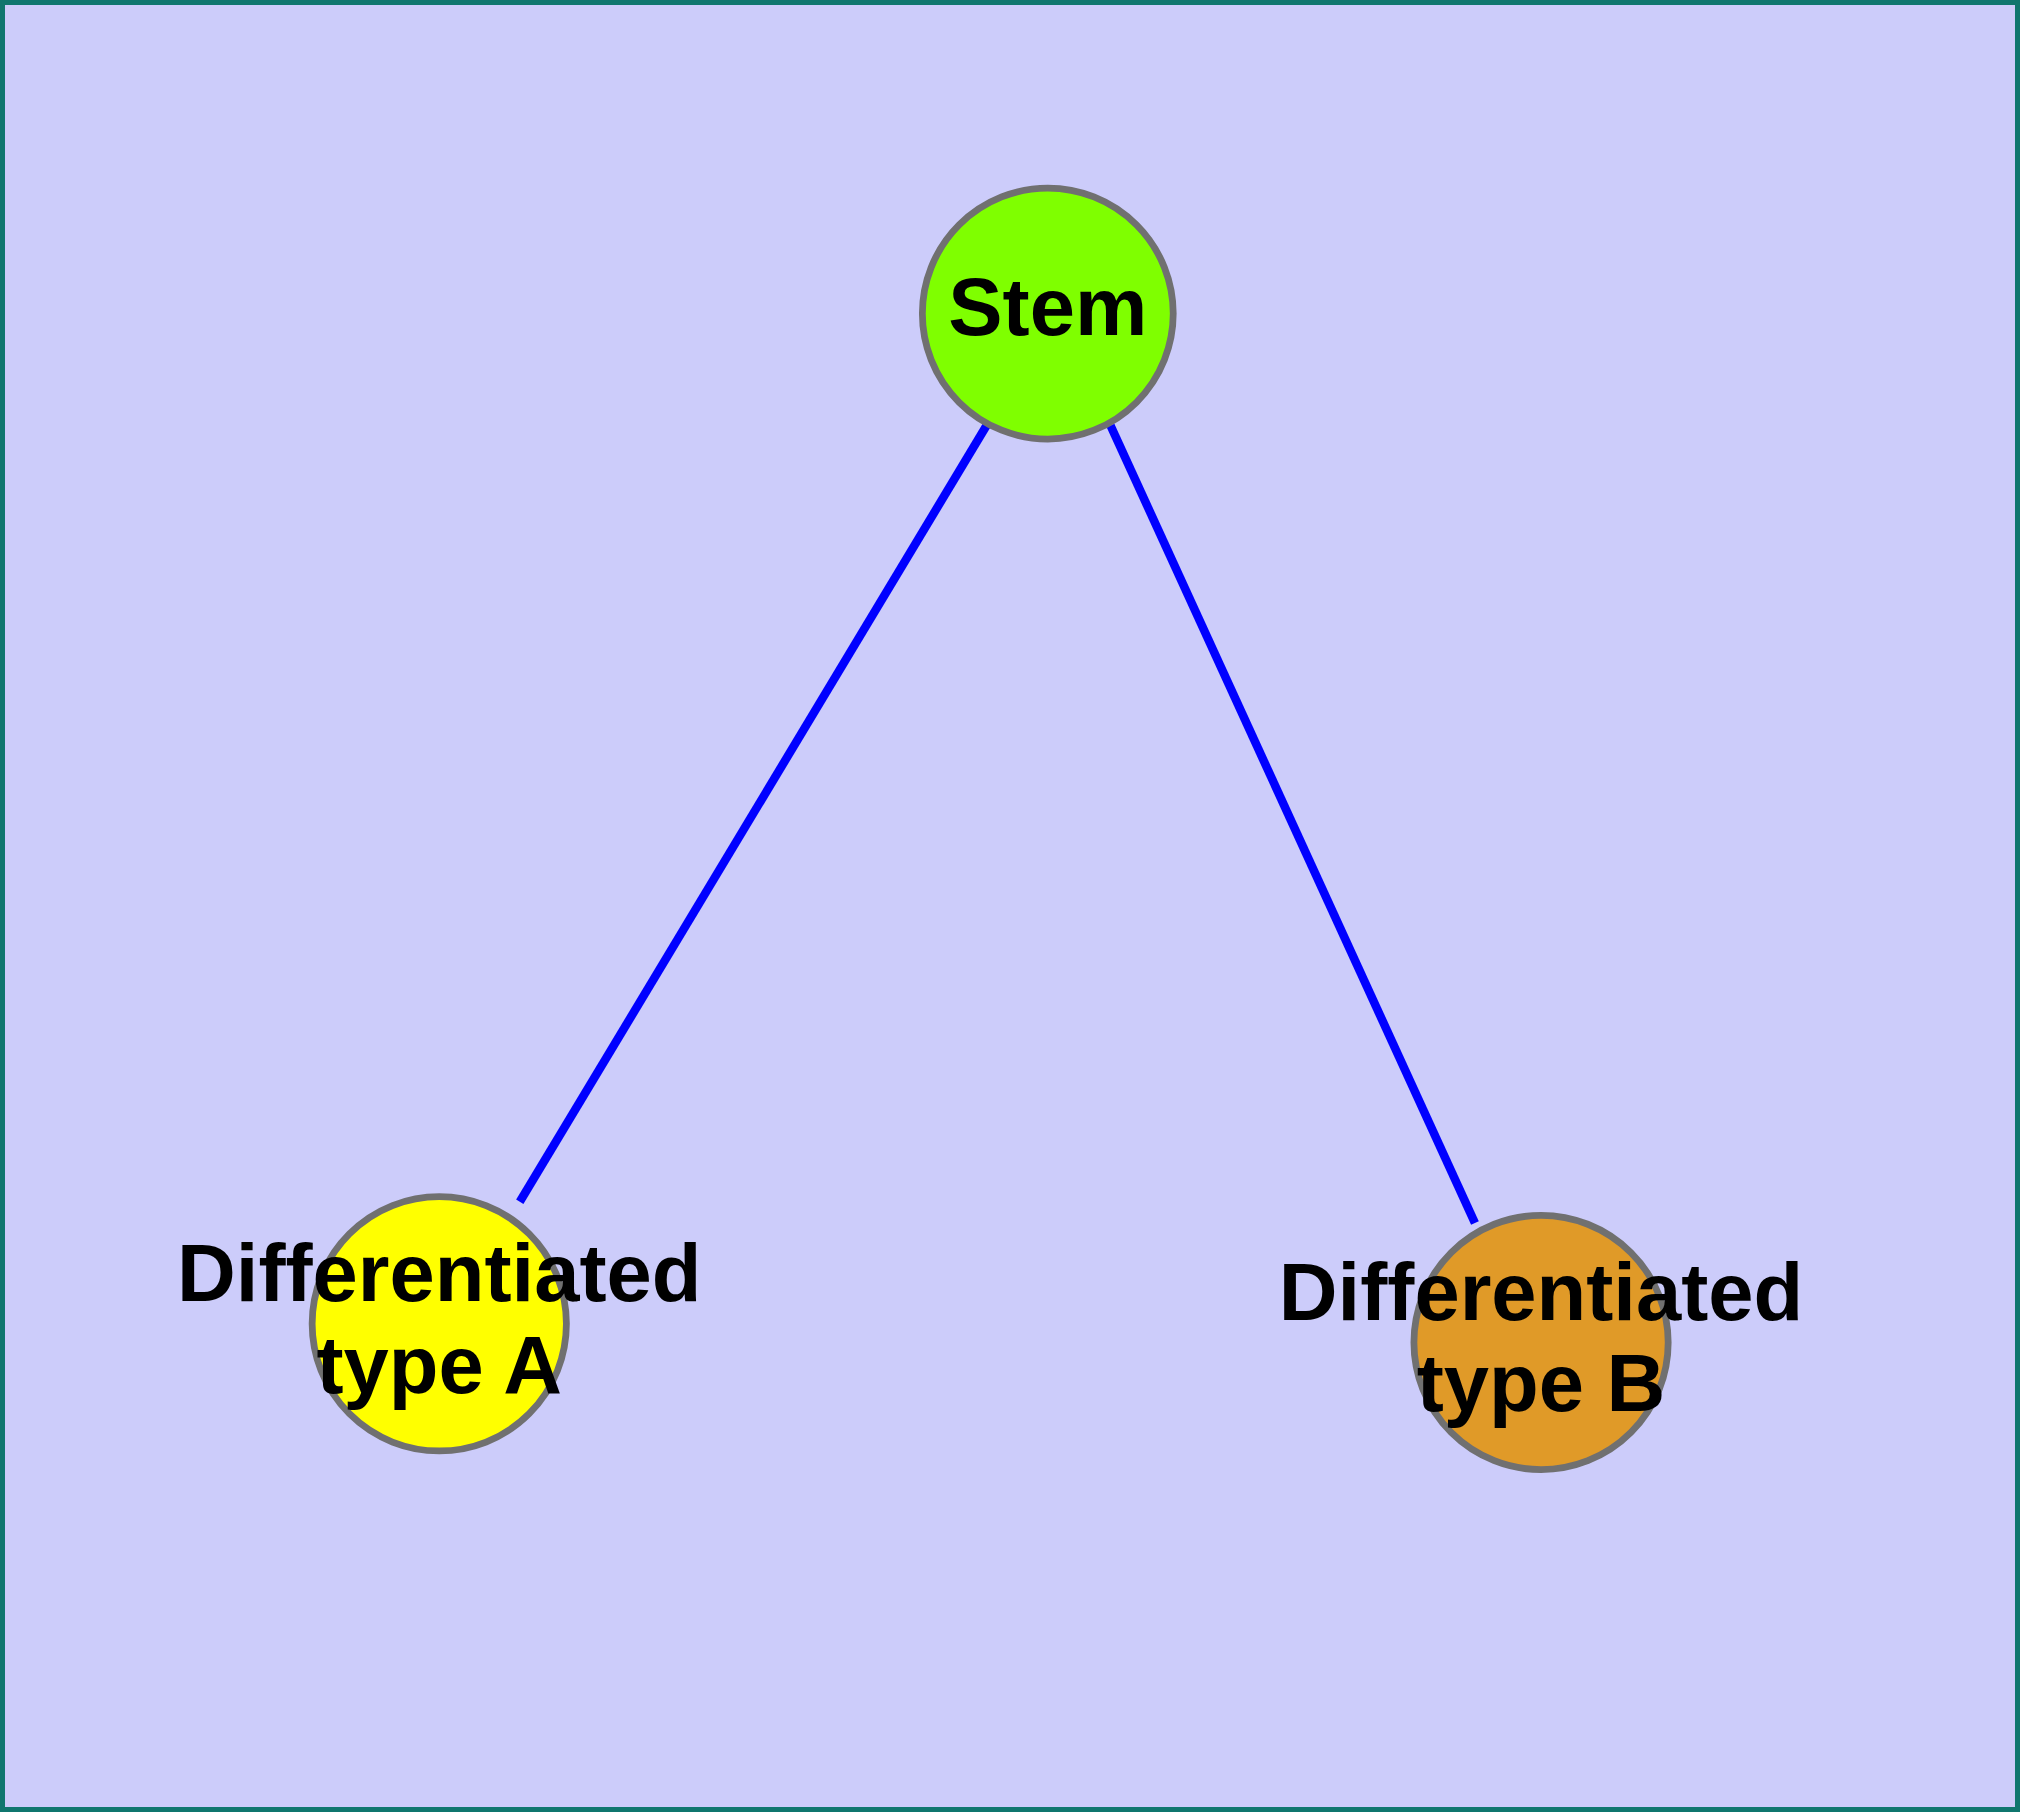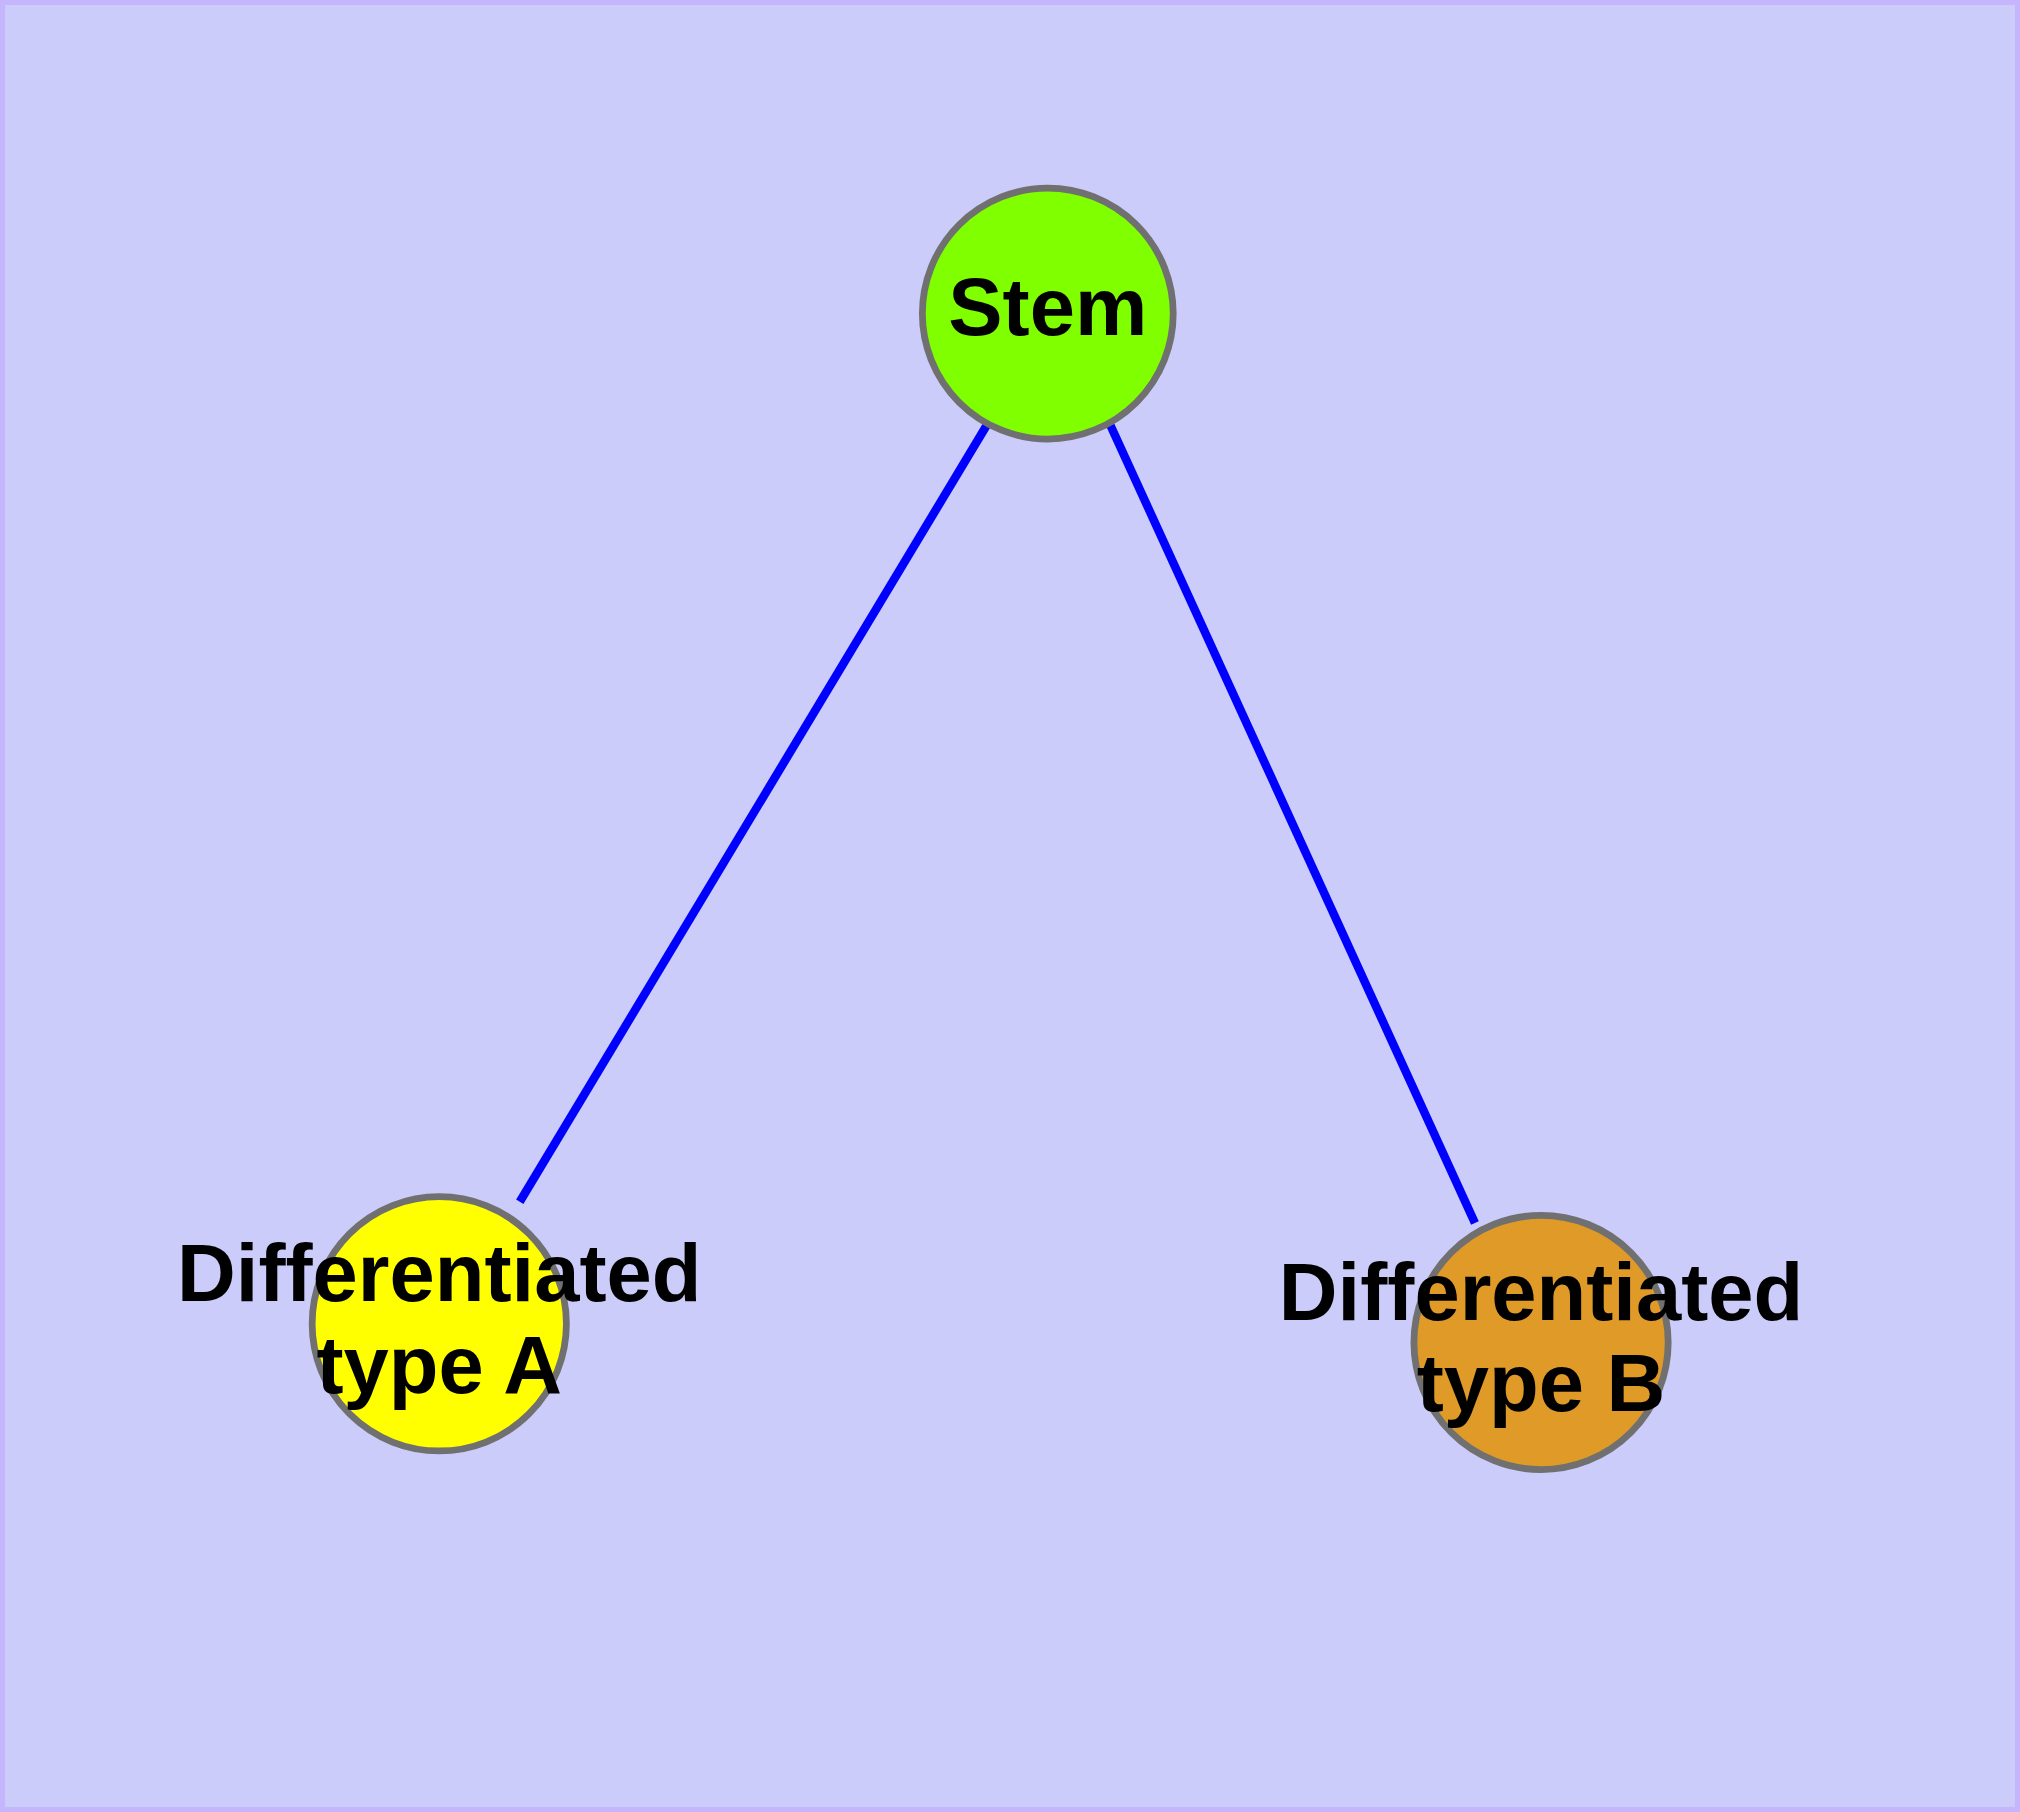--- a/index.html
+++ b/index.html
@@ -5,21 +5,21 @@
 <style>
   html, body {
     margin: 0;
     padding: 0;
     background: #ffffff;
   }
   #canvas {
     position: relative;
     width: 2021px;
     height: 1812px;
-    background: #c4b5fd;
+    background: #0f766e;
     overflow: hidden;
     font-family: "Liberation Sans", sans-serif;
   }
   #plot-area {
     position: absolute;
     left: 5.1px;
     top: 5.1px;
     width: 2010px;
     height: 1802px;
     background: #ccccfa;

